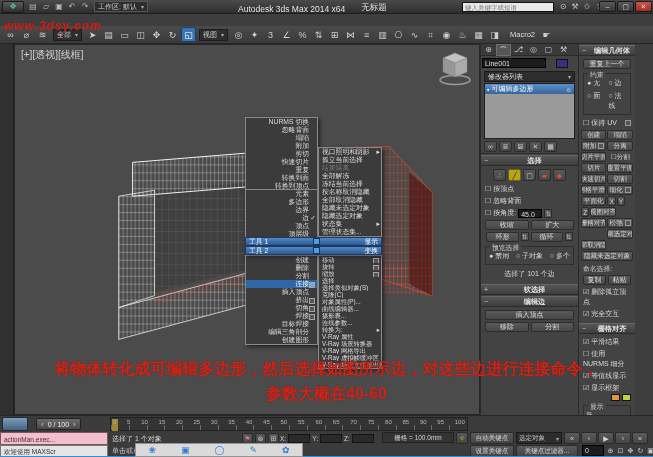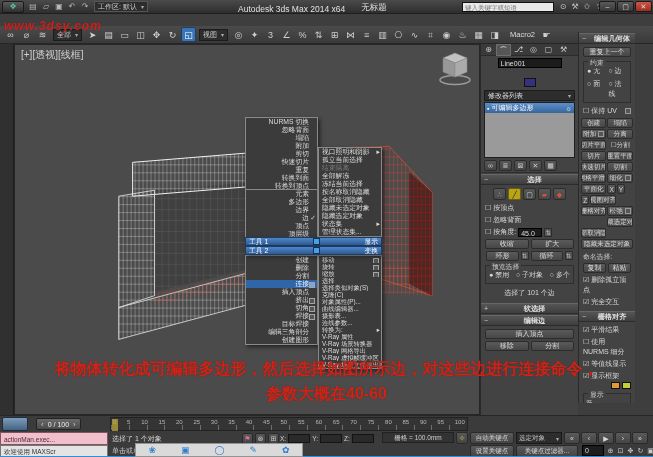--- a/index.html
+++ b/index.html
@@ -52,21 +52,21 @@
 .qrow.hl.box::after{background:#7aa7d8;}
 .qrow.arr::after{content:"▸";position:absolute;right:1px;top:0;}
 .qs{height:7px;line-height:7px;font-size:6.3px;}
 .qhead{height:9px;background:linear-gradient(#4e86c6,#2d5a94);border:1px solid #1e3c63;color:#fff;font-size:6.8px;display:flex;align-items:center;justify-content:space-between;padding:0 3px;z-index:31;box-shadow:2px 2px 4px rgba(0,0,0,.4);}
 .qsq{width:7px;height:7px;background:#4aa0e8;border:1px solid #173250;}
 
 .cpanel,.gpanel{background:#434343;border-left:1px solid #2a2a2a;overflow:hidden;}
 .cptabs{display:flex;height:12px;background:#3a3a3a;border-bottom:1px solid #2a2a2a;}
 .cptab{width:15px;height:12px;text-align:center;line-height:12px;font-size:8px;color:#c9c9c9;}
 .cptab.active{background:#565656;border:1px solid #6e6e6e;color:#fff;}
-.rowflex{display:flex;align-items:center;gap:10px;padding:2px 19px;flex-direction:column;}
+.rowflex{display:flex;align-items:center;gap:10px;padding:2px 1px;}
 .namefield{width:64px;height:10px;background:#1c1c1c;border:1px solid #000;color:#ddd;font-size:7px;padding:0 2px;}
 .swatch{width:12px;height:9px;background:#37307e;border:1px solid #111;}
 .moddd{margin:1px 3px;height:11px;background:#2d2d2d;border:1px solid #1c1c1c;display:flex;align-items:center;justify-content:space-between;padding:0 3px;font-size:7px;color:#ddd;}
 .stack{margin:1px 3px;height:56px;background:#9a9a9a;border:1px solid #1f1f1f;}
 .stackrow{height:10px;background:linear-gradient(#5b8fc9,#39659c);color:#fff;display:flex;align-items:center;gap:2px;padding:0 2px;font-size:7px;}
 .bulb{margin-left:auto;font-size:7px;}
 .stackbar{display:flex;gap:2px;padding:1px 3px;border-bottom:1px solid #2e2e2e;}
 .sbico{width:13px;height:11px;background:linear-gradient(#575757,#454545);border:1px solid #2c2c2c;border-radius:2px;color:#ccc;font-size:7px;text-align:center;line-height:10px;}
 .rhead{height:11px;background:linear-gradient(#555,#3e3e3e);border-top:1px solid #666;border-bottom:1px solid #2c2c2c;display:flex;align-items:center;padding:0 3px;gap:3px;margin-top:1px;}
 .rmark{width:7px;color:#ccc;font-size:7px;}
@@ -436,21 +436,21 @@
       <div class="btnrow">
           <span class="btn w1">插入顶点</span>
         </div>
       <div class="btnrow">
         <span class="btn w2">移除</span>
         <span class="btn w2">分割</span>
       </div>
     </div>
   </div>
 
-  <div class="gpanel abs" style="left:578px;top:32px;width:57px;height:371px">
+  <div class="gpanel abs" style="left:578px;top:44px;width:57px;height:371px">
     <div class="rhead">
       <span class="rmark">−</span>
       <span class="rtitle">编辑几何体</span>
     </div>
     <div class="rbody">
       <div class="btnrow">
           <span class="btn w1">重复上一个</span>
         </div>
       <div class="group">
         <div class="gtitle">约束</div>

